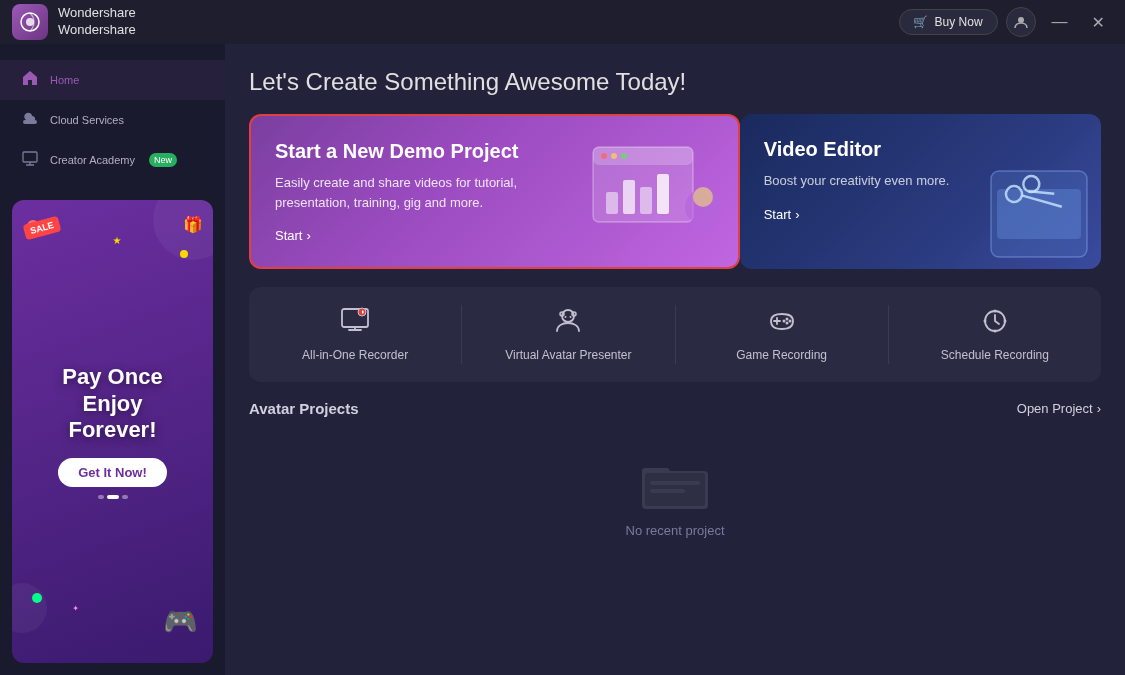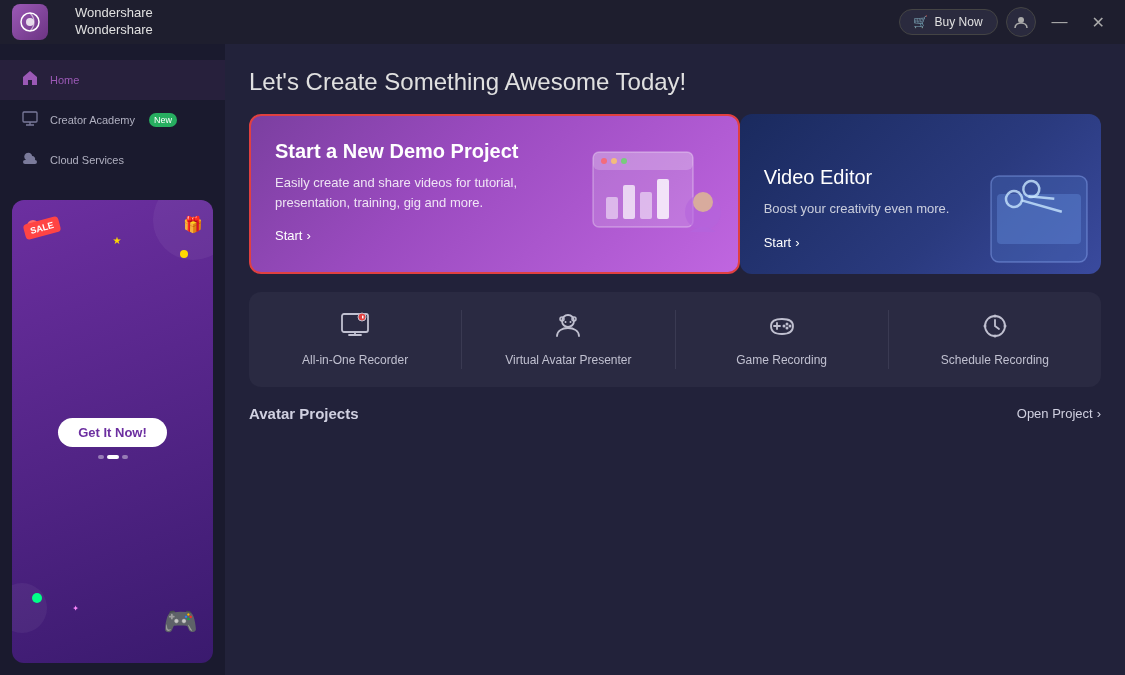--- a/index.html
+++ b/index.html
@@ -19,21 +19,21 @@
       align-items: center;
       justify-content: space-between;
       background: #1e1e2e;
       padding: 0 12px;
       height: 44px;
       flex-shrink: 0;
     }
     .titlebar-left {
       display: flex;
       align-items: center;
-      gap: 27px;
+      gap: 10px;
     }
     .app-logo {
       width: 36px;
       height: 36px;
       background: linear-gradient(135deg, #9b59b6, #6c3483);
       border-radius: 8px;
       display: flex;
       align-items: center;
       justify-content: center;
       color: white;
@@ -272,23 +272,22 @@
       background: linear-gradient(135deg, #1a2a5e 0%, #2a3a7e 60%, #3a4a9e 100%);
       border-radius: 12px;
       padding: 24px;
       position: relative;
       overflow: hidden;
       cursor: pointer;
     }
     .editor-card-title {
       color: white;
       font-size: 20px;
-      font-weight: 400;
+      font-weight: 700;
       margin-bottom: 10px;
-      margin-top: 28px;
     }
     .editor-card-desc {
       color: rgba(255,255,255,0.75);
       font-size: 13px;
       line-height: 1.5;
     }
     .editor-card-start {
       color: white;
       font-size: 13px;
       margin-top: 16px;
@@ -420,53 +419,58 @@
             <path d="M8 1L1 7v8h5v-5h4v5h5V7L8 1z"></path>
           </svg>
         </span>
         <span class="nav-label">Home</span>
       </div>
 
 
       <div class="nav-item">
         <span class="nav-icon">
           <svg width="16" height="16" viewBox="0 0 16 16" fill="#7a7a9a">
+            <path d="M13 10a3 3 0 0 0-2.8-3.9A4 4 0 1 0 4 10H3a2 2 0 0 0 0 4h10a2 2 0 0 0 0-4h-0z"></path>
+          </svg>
+        </span>
+        <span class="nav-label">Cloud Services</span>
+      </div>
+
+      <div class="nav-item">
+        <span class="nav-icon">
+          <svg width="16" height="16" viewBox="0 0 16 16" fill="#7a7a9a">
             <rect x="1" y="2" width="14" height="10" rx="1" fill="none" stroke="#7a7a9a" stroke-width="1.3"></rect>
             <path d="M4 15h8M8 12v3" stroke="#7a7a9a" stroke-width="1.3"></path>
           </svg>
         </span>
         <span class="nav-label">Creator Academy</span>
         <span class="badge-new">New</span>
-      </div>
-
-      <div class="nav-item">
-        <span class="nav-icon">
-          <svg width="16" height="16" viewBox="0 0 16 16" fill="#7a7a9a">
-            <path d="M13 10a3 3 0 0 0-2.8-3.9A4 4 0 1 0 4 10H3a2 2 0 0 0 0 4h10a2 2 0 0 0 0-4h-0z"></path>
-          </svg>
-        </span>
-        <span class="nav-label">Cloud Services</span>
       </div>
     </div>
 
     <div class="promo-banner">
       <div class="promo-decorations">
         <div class="promo-circle" style="width:80px;height:80px;top:-20px;right:-20px;"></div>
         <div class="promo-circle" style="width:50px;height:50px;bottom:30px;left:-15px;"></div>
         <div class="promo-dot" style="width:12px;height:12px;background:#ff6b6b;top:20px;left:15px;border-radius:50%;"></div>
         <div class="promo-dot" style="width:8px;height:8px;background:#ffd700;top:50px;right:25px;border-radius:50%;"></div>
         <div class="promo-dot" style="width:10px;height:10px;background:#00ff88;bottom:60px;left:20px;border-radius:50%;"></div>
 
         <div style="position:absolute;top:20px;left:12px;background:#ff4444;color:white;font-size:9px;font-weight:bold;padding:3px 6px;border-radius:4px;transform:rotate(-15deg);">SALE</div>
 
         <div style="position:absolute;bottom:25px;right:15px;font-size:28px;">🎮</div>
         <div style="position:absolute;top:15px;right:10px;font-size:16px;">🎁</div>
 
         <div style="position:absolute;top:35px;left:50%;font-size:10px;color:gold;">★</div>
         <div style="position:absolute;bottom:50px;left:30%;font-size:8px;color:#ff88ff;">✦</div>
+      </div>
+      <div class="promo-title">
+        <span>Pay Once</span><br>
+        <span>Enjoy</span><br>
+        <span>Forever!</span>
       </div>
       <button class="promo-btn">Get It Now!</button>
       <div class="progress-dots">
         <div class="progress-dot"></div>
         <div class="progress-dot active"></div>
         <div class="progress-dot"></div>
       </div>
     </div>
   </div>
 
@@ -595,14 +599,25 @@
     </div>
 
     <div class="recent-header">
       <span class="recent-title">Avatar Projects</span>
       <div class="open-project-link">
         <span>Open Project</span>
         <span>›</span>
       </div>
     </div>
 
+    <div class="empty-projects">
+      <svg class="empty-icon" width="70" height="60" viewBox="0 0 70 60">
+        <rect x="2" y="18" width="66" height="38" rx="4" fill="#3a3a52"></rect>
+        <path d="M2 22 L2 18 Q2 15 5 15 L28 15 L33 22 Z" fill="#3a3a52"></path>
+        <rect x="5" y="20" width="60" height="33" rx="3" fill="#2e2e45"></rect>
+
+        <rect x="10" y="28" width="50" height="4" rx="2" fill="#3a3a52"></rect>
+        <rect x="10" y="36" width="35" height="4" rx="2" fill="#3a3a52"></rect>
+      </svg>
+      <span class="empty-text">No recent project</span>
+    </div>
   </div>
 </div>
 
 </body></html>

